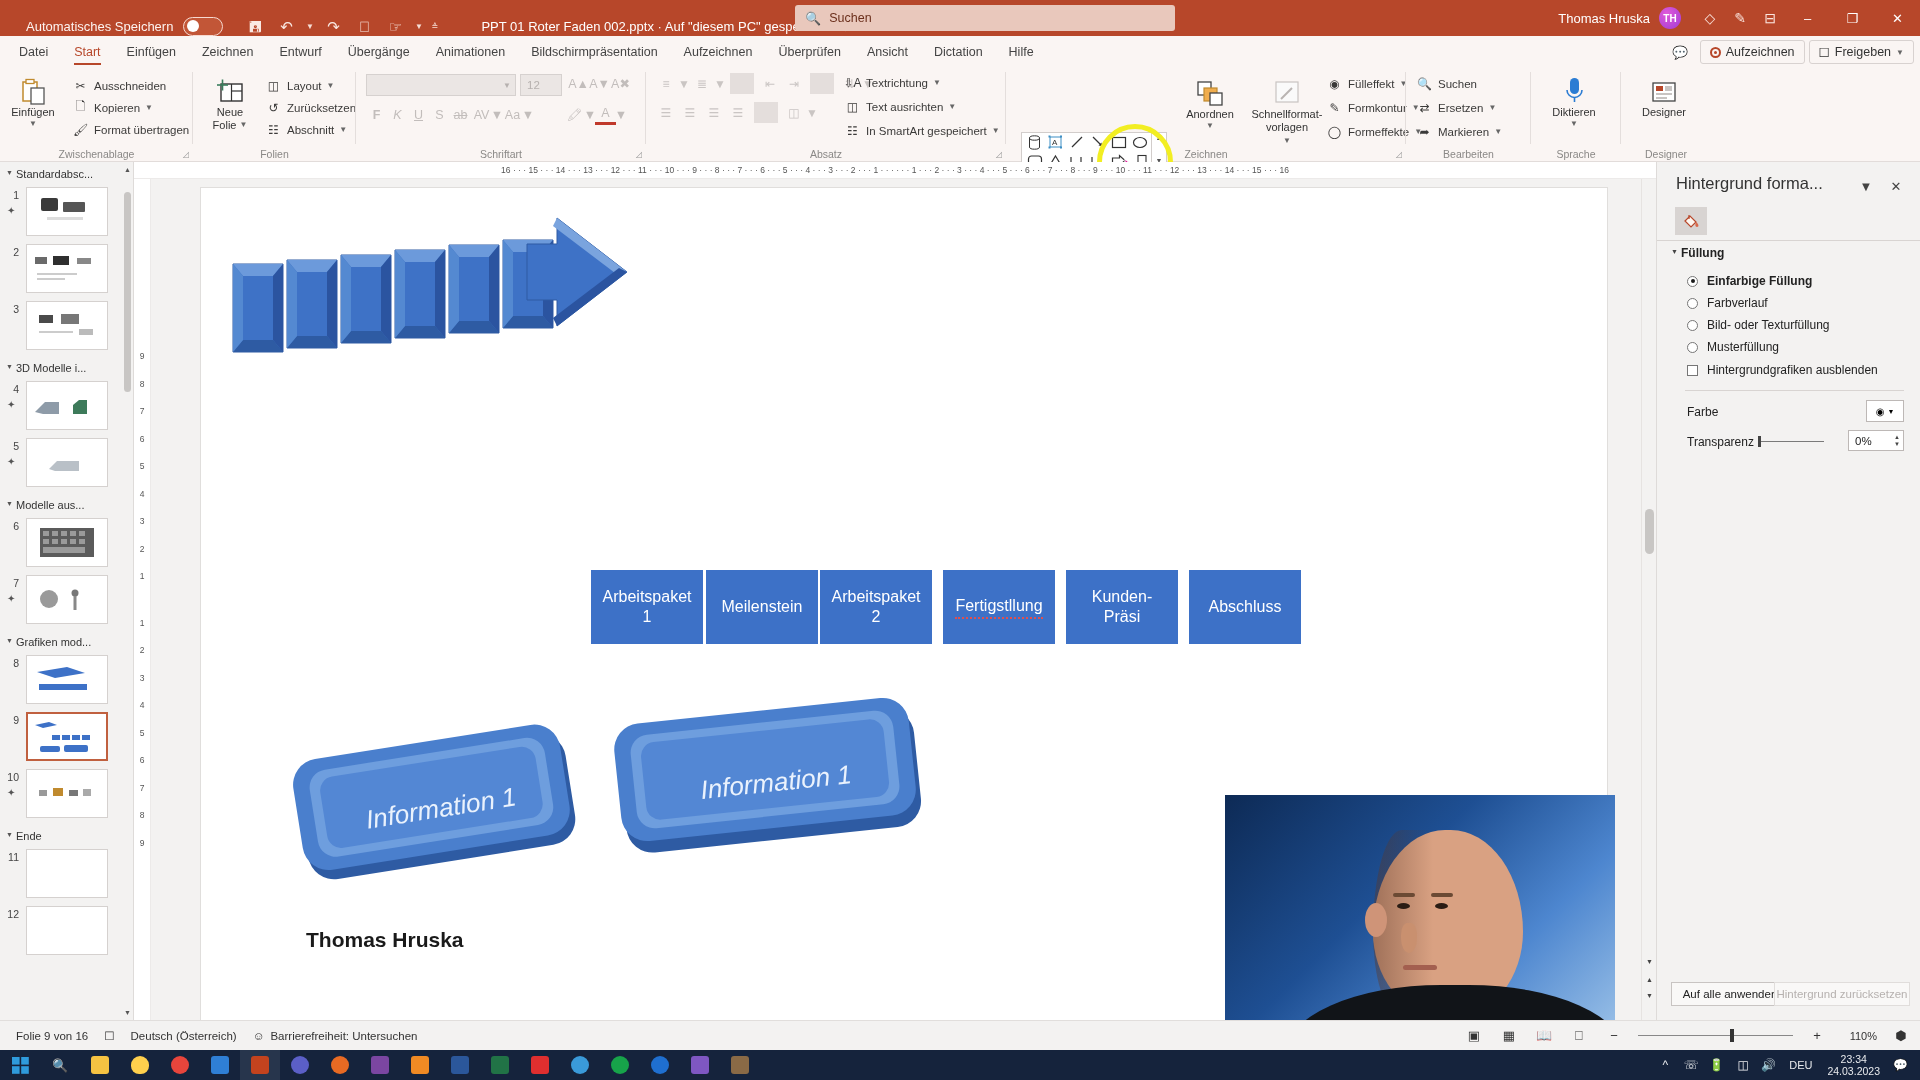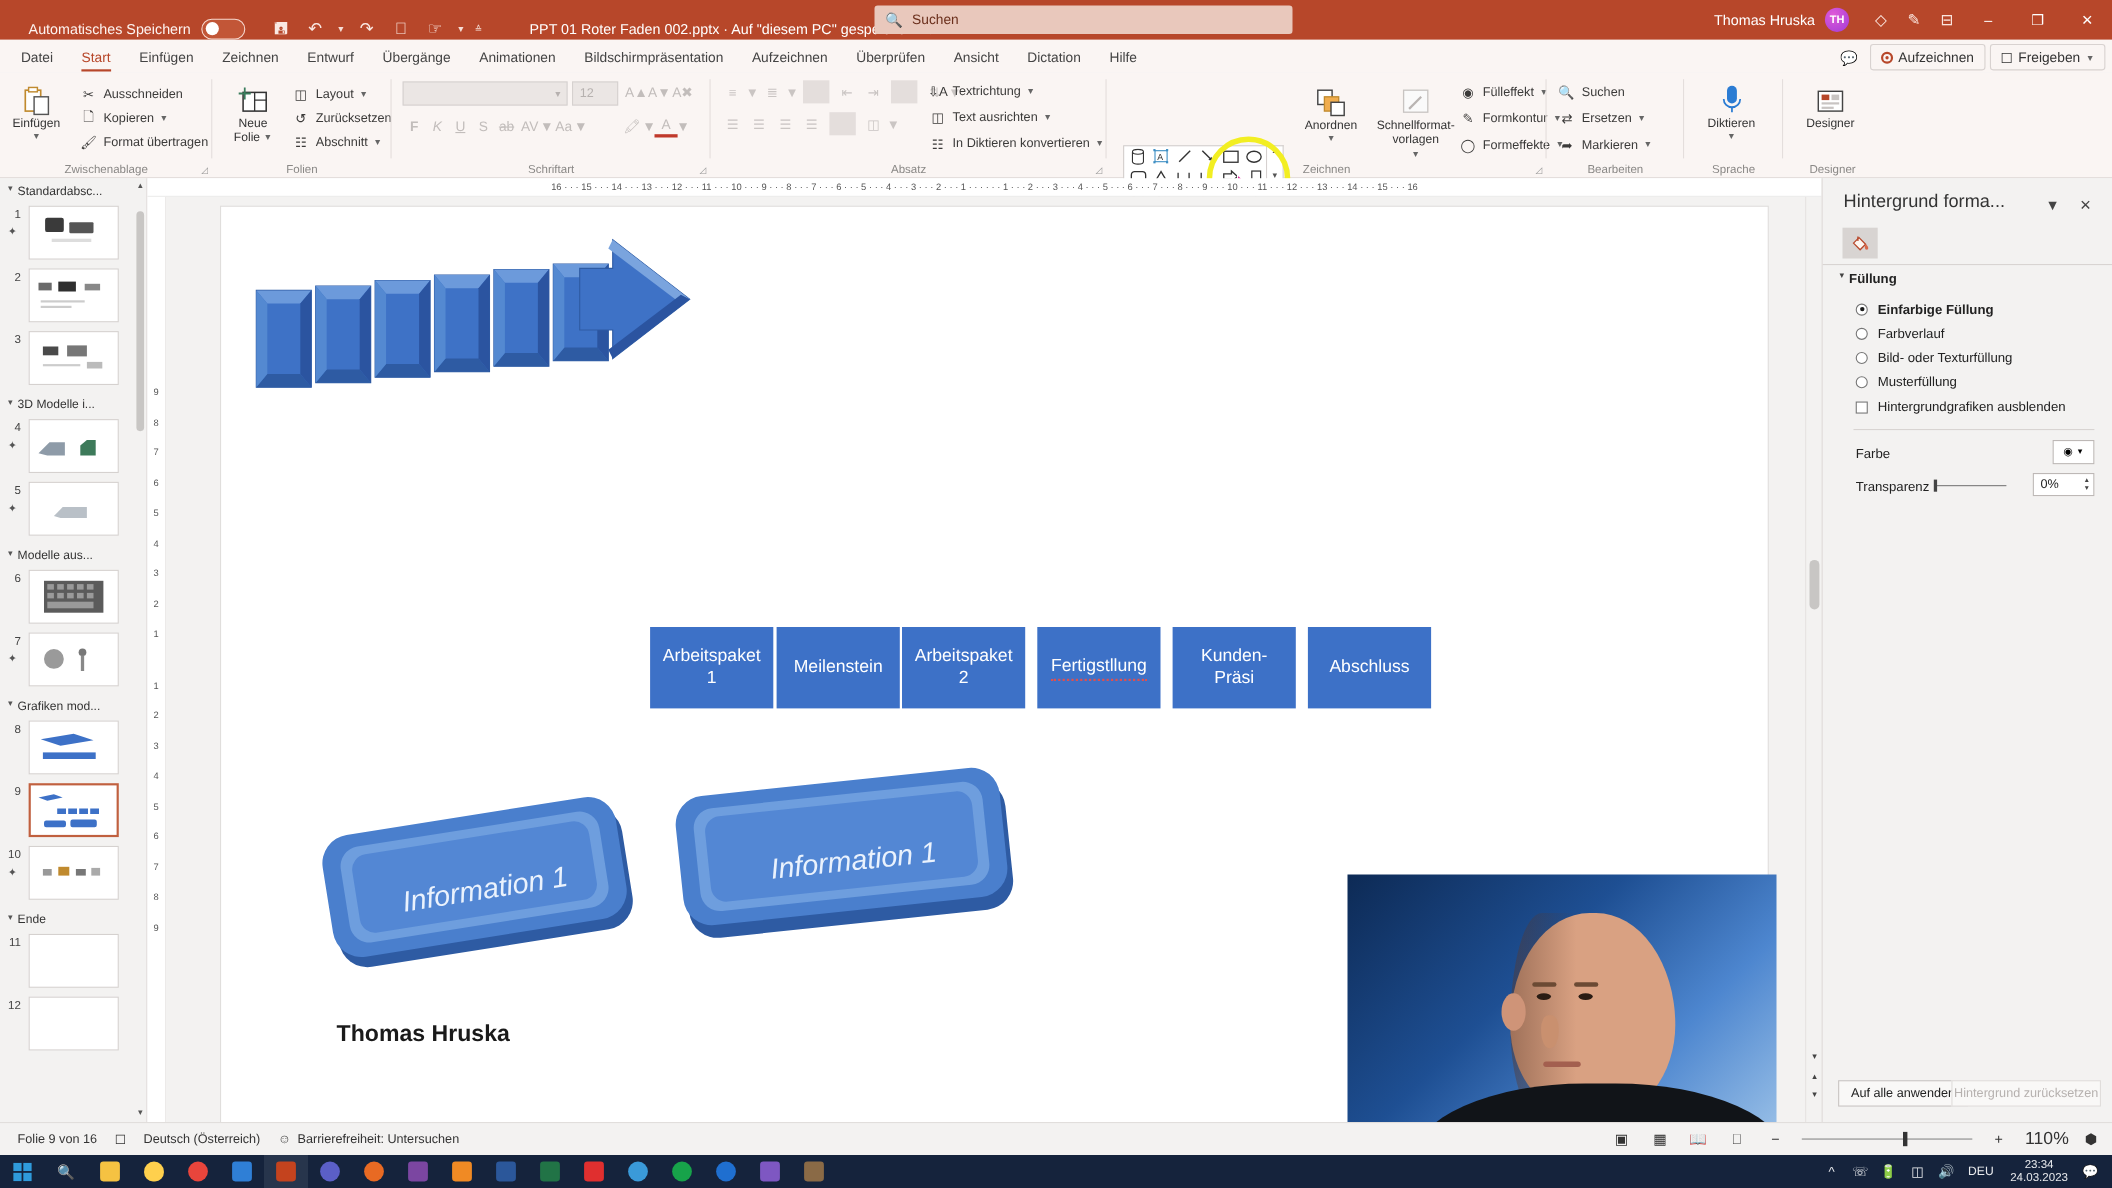--- a/index.html
+++ b/index.html
@@ -489,21 +489,21 @@
         <span>Textrichtung</span>
         <span class="cv">▼</span>
       </div>
       <div class="smrow dis" style="left:198px; top:31px;">
         <span class="gi">◫</span>
         <span>Text ausrichten</span>
         <span class="cv">▼</span>
       </div>
       <div class="smrow dis" style="left:198px; top:55px;">
         <span class="gi">☷</span>
-        <span>In Diktieren konvertieren</span>
+        <span>In SmartArt gespeichert</span>
         <span class="cv">▼</span>
       </div>
       <div class="gname">Absatz</div>
       <div class="gdiv"></div>
       <div style="position:absolute; right:4px; bottom:3px; font-size:8px; color:#999;">◿</div>
     </div>
 
     <div class="rgroup" style="left:1006px; width:400px;">
       <div class="bigbtn" style="left:168px; top:8px; width:72px;">
         <span class="gi">
@@ -1100,21 +1100,21 @@
     <div class="statusright">
       <div class="vw">▣</div>
       <div class="vw">▦</div>
       <div class="vw">📖</div>
       <div class="vw">⎕</div>
       <div class="vw">−</div>
       <div class="zoomtrack">
           <div class="zoomknob"></div>
         </div>
       <div class="vw">+</div>
-      <div style="font-size:16px; width:36px; text-align:right;">110%</div>
+      <div style="font-size:11px; width:36px; text-align:right;">110%</div>
       <div class="vw">⬢</div>
     </div>
   </div>
 
   <div class="taskbar">
     <div class="tbicon">
       <svg width="17" height="17" viewBox="0 0 17 17">
           <rect x="0" y="0" width="7.6" height="7.6" fill="#2f9bdc"></rect>
           <rect x="9.2" y="0" width="7.6" height="7.6" fill="#2f9bdc"></rect>
           <rect x="0" y="9.2" width="7.6" height="7.6" fill="#2f9bdc"></rect>

